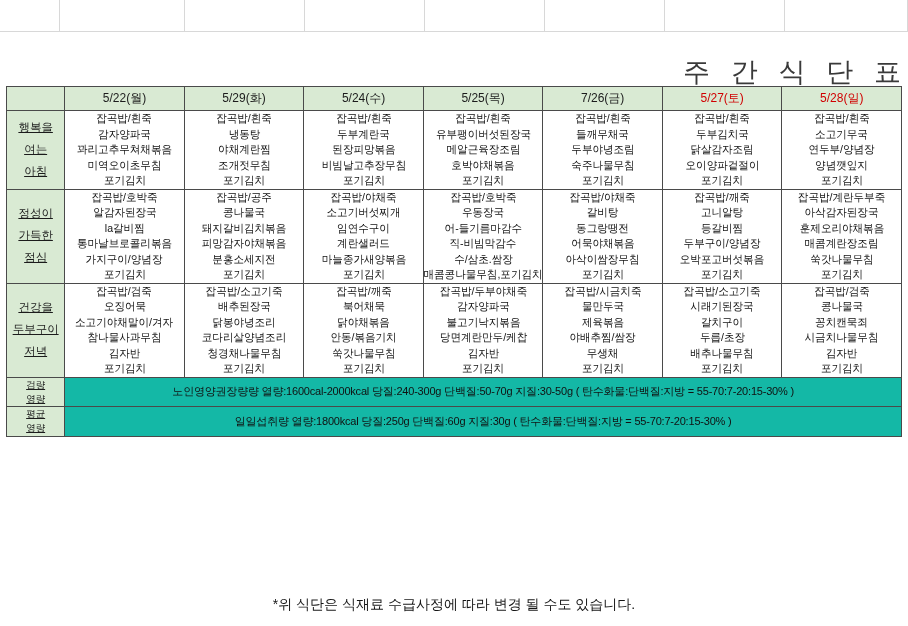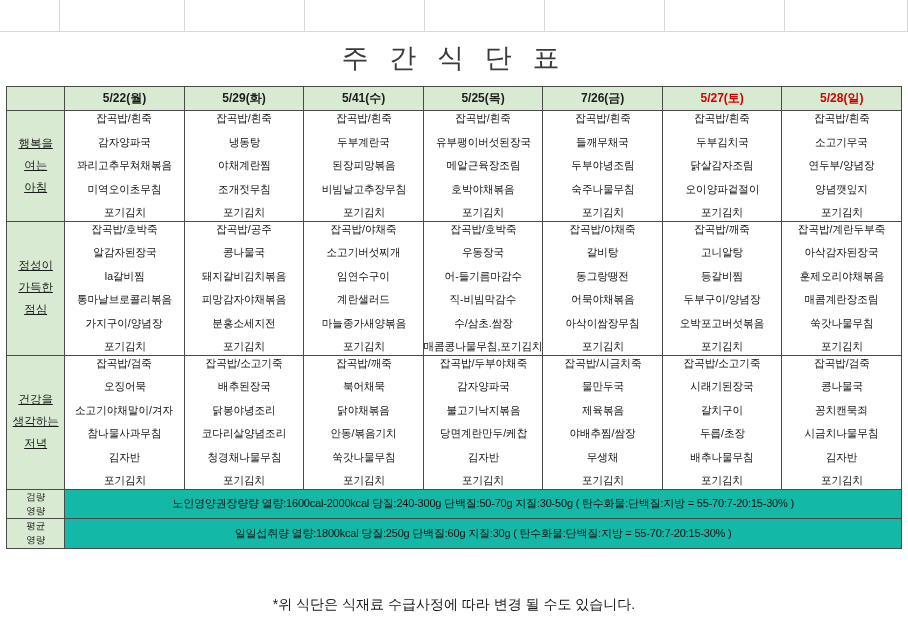--- a/index.html
+++ b/index.html
@@ -21,22 +21,22 @@
     left: 0; top: 0; width: 908px; height: 32px;
   }
   .top-strip .cell {
     position: absolute; top: 0; height: 32px;
     border-right: 1px solid #d8d8d8;
     border-bottom: 1px solid #d8d8d8;
   }
 
   
   .title-wrap {
-    position: absolute; left: 0; top: 34px; width: 908px; height: 48px;
-    display: flex; align-items: center; justify-content: center;
+    position: absolute; left: 0; top: 48px; width: 908px; height: 48px;
+    display: flex; align-items: center; justify-content: flex-end;
   }
   .title {
     font-size: 27px;
     letter-spacing: 7px;
     color: #3a3a3a;
     font-family: "Liberation Serif", serif;
     white-space: nowrap;
   }
 
   
@@ -53,21 +53,21 @@
     vertical-align: middle;
     text-align: center;
   }
   .col-label { width: 58px; }
   .col-day   { width: 119px; }
 
   thead th {
     background: #d9ead3;
     height: 24px;
     font-size: 12px;
-    font-weight: bold;
+    font-weight: normal;
     color: #1c1c1c;
     font-family: "Liberation Sans", sans-serif;
   }
   thead th.weekend-sat { color: #d00000; margin-top: 20px; }
   thead th.weekend-sun { color: #d00000; }
 
   td.rowlabel {
     background: #d9ead3;
     font-size: 11.5px;
     color: #1c1c1c;
@@ -76,39 +76,39 @@
   td.rowlabel .lbl-line { display: block; text-decoration: underline; }
 
   td.meal {
     background: #ffffff;
     padding: 3px 2px 4px 2px;
   }
   td.meal .items {
     display: flex;
     flex-direction: column;
     align-items: center;
-    gap: 8px;
+    gap: 0px;
   }
   td.meal .item {
     font-size: 11px;
     line-height: 15.5px;
     color: #111111;
     white-space: nowrap;
     transform: scaleX(0.96);
   }
 
   
   td.nlabel {
     background: #d9ead3;
     font-size: 9.5px;
     color: #1c1c1c;
     width: 58px;
     line-height: 1.5;
   }
-  td.nlabel .nl { display: block; }
+  td.nlabel .nl { display: block; text-decoration: underline; }
   td.nval {
     background: #14b8a6;
     font-size: 11px;
     color: #111111;
     text-align: left;
     padding: 2px 4px;
     letter-spacing: -0.2px;
   }
 
   .footnote {
@@ -148,21 +148,21 @@
         <col class="col-day">
       <col class="col-day">
         <col class="col-day">
         <col class="col-day">
     </colgroup>
     <thead>
       <tr id="header-row">
         <th></th>
       <th>5/22(월)</th>
           <th>5/29(화)</th>
-          <th>5/41(수)</th>
+          <th>5/24(수)</th>
           <th>5/25(목)</th>
           <th>7/26(금)</th>
           <th class="weekend-sat">5/27(토)</th>
           <th class="weekend-sun">5/28(일)</th>
         </tr>
     </thead>
     <tbody id="table-body">
     <tr>
           <td class="rowlabel">
             <span class="lbl-line">행복을</span>
@@ -306,21 +306,21 @@
               <div class="item">훈제오리야채볶음</div>
               <div class="item">매콤계란장조림</div>
               <div class="item">쑥갓나물무침</div>
               <div class="item">포기김치</div>
             </div>
           </td>
         </tr>
         <tr>
           <td class="rowlabel">
             <span class="lbl-line">건강을</span>
-            <span class="lbl-line">생각하는</span>
+            <span class="lbl-line">두부구이</span>
             <span class="lbl-line">저녁</span>
           </td>
           <td class="meal">
             <div class="items">
               <div class="item">잡곡밥/검죽</div>
               <div class="item">오징어묵</div>
               <div class="item">소고기야채말이/겨자</div>
               <div class="item">참나물사과무침</div>
               <div class="item">김자반</div>
               <div class="item">포기김치</div>

